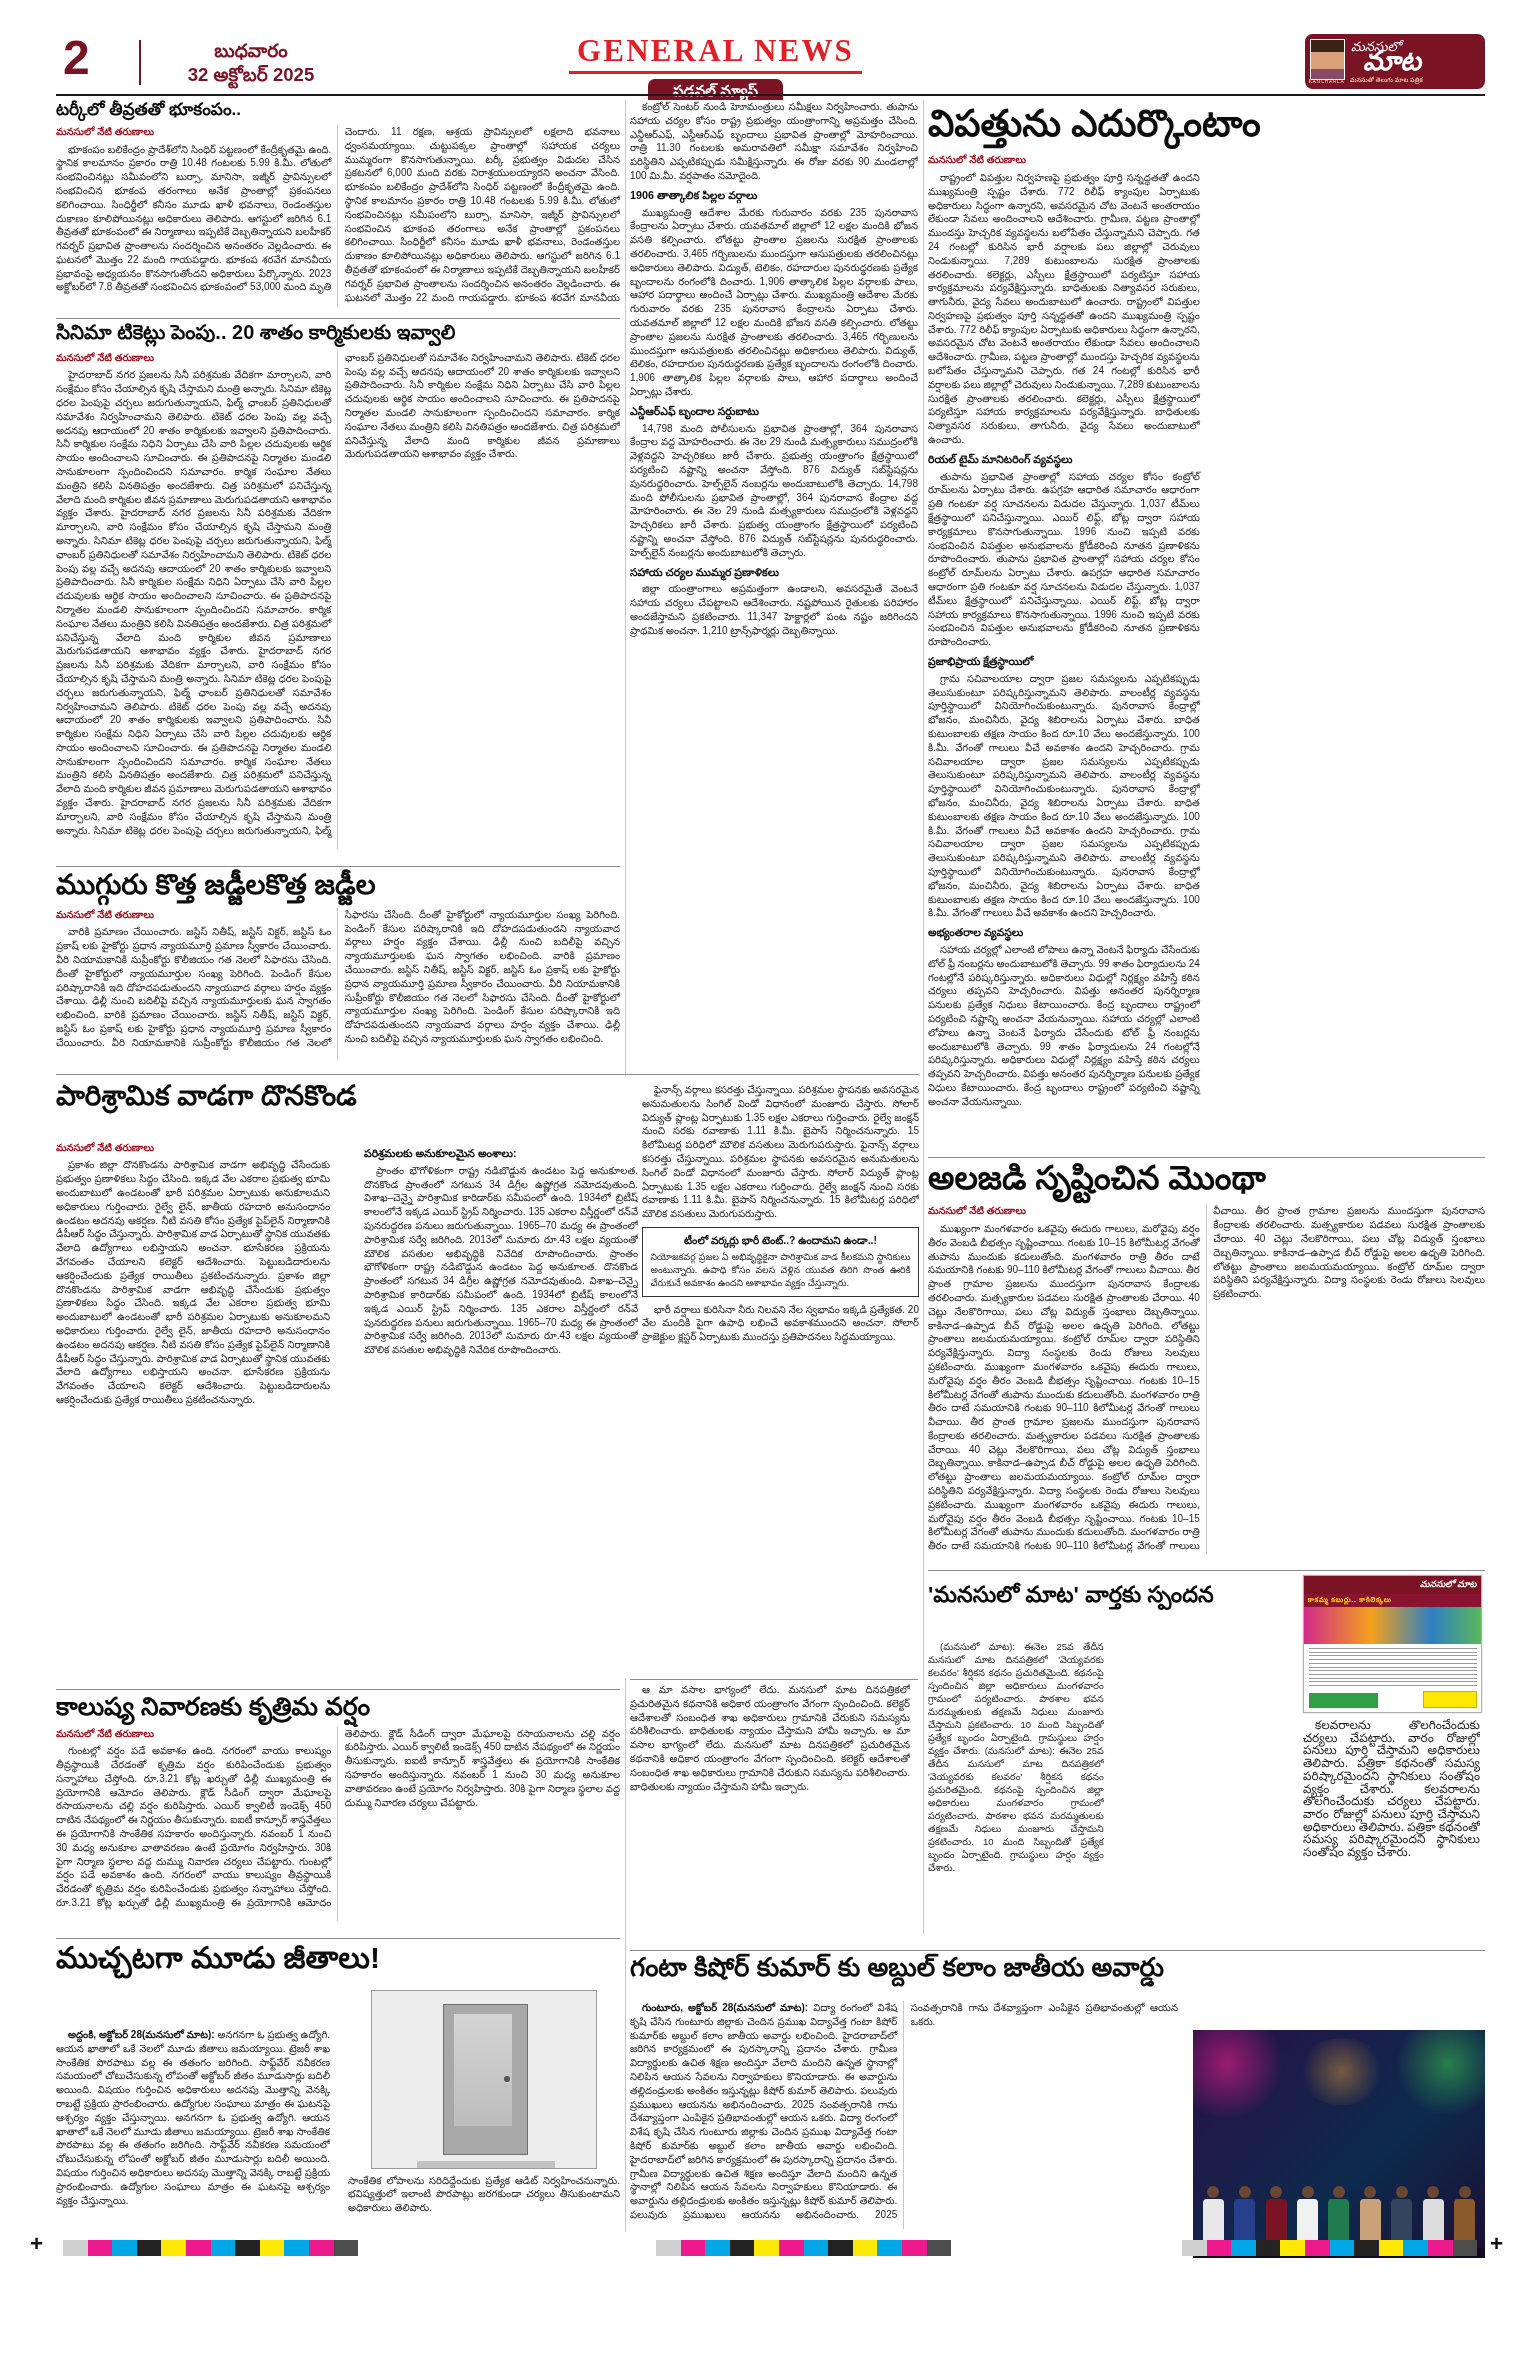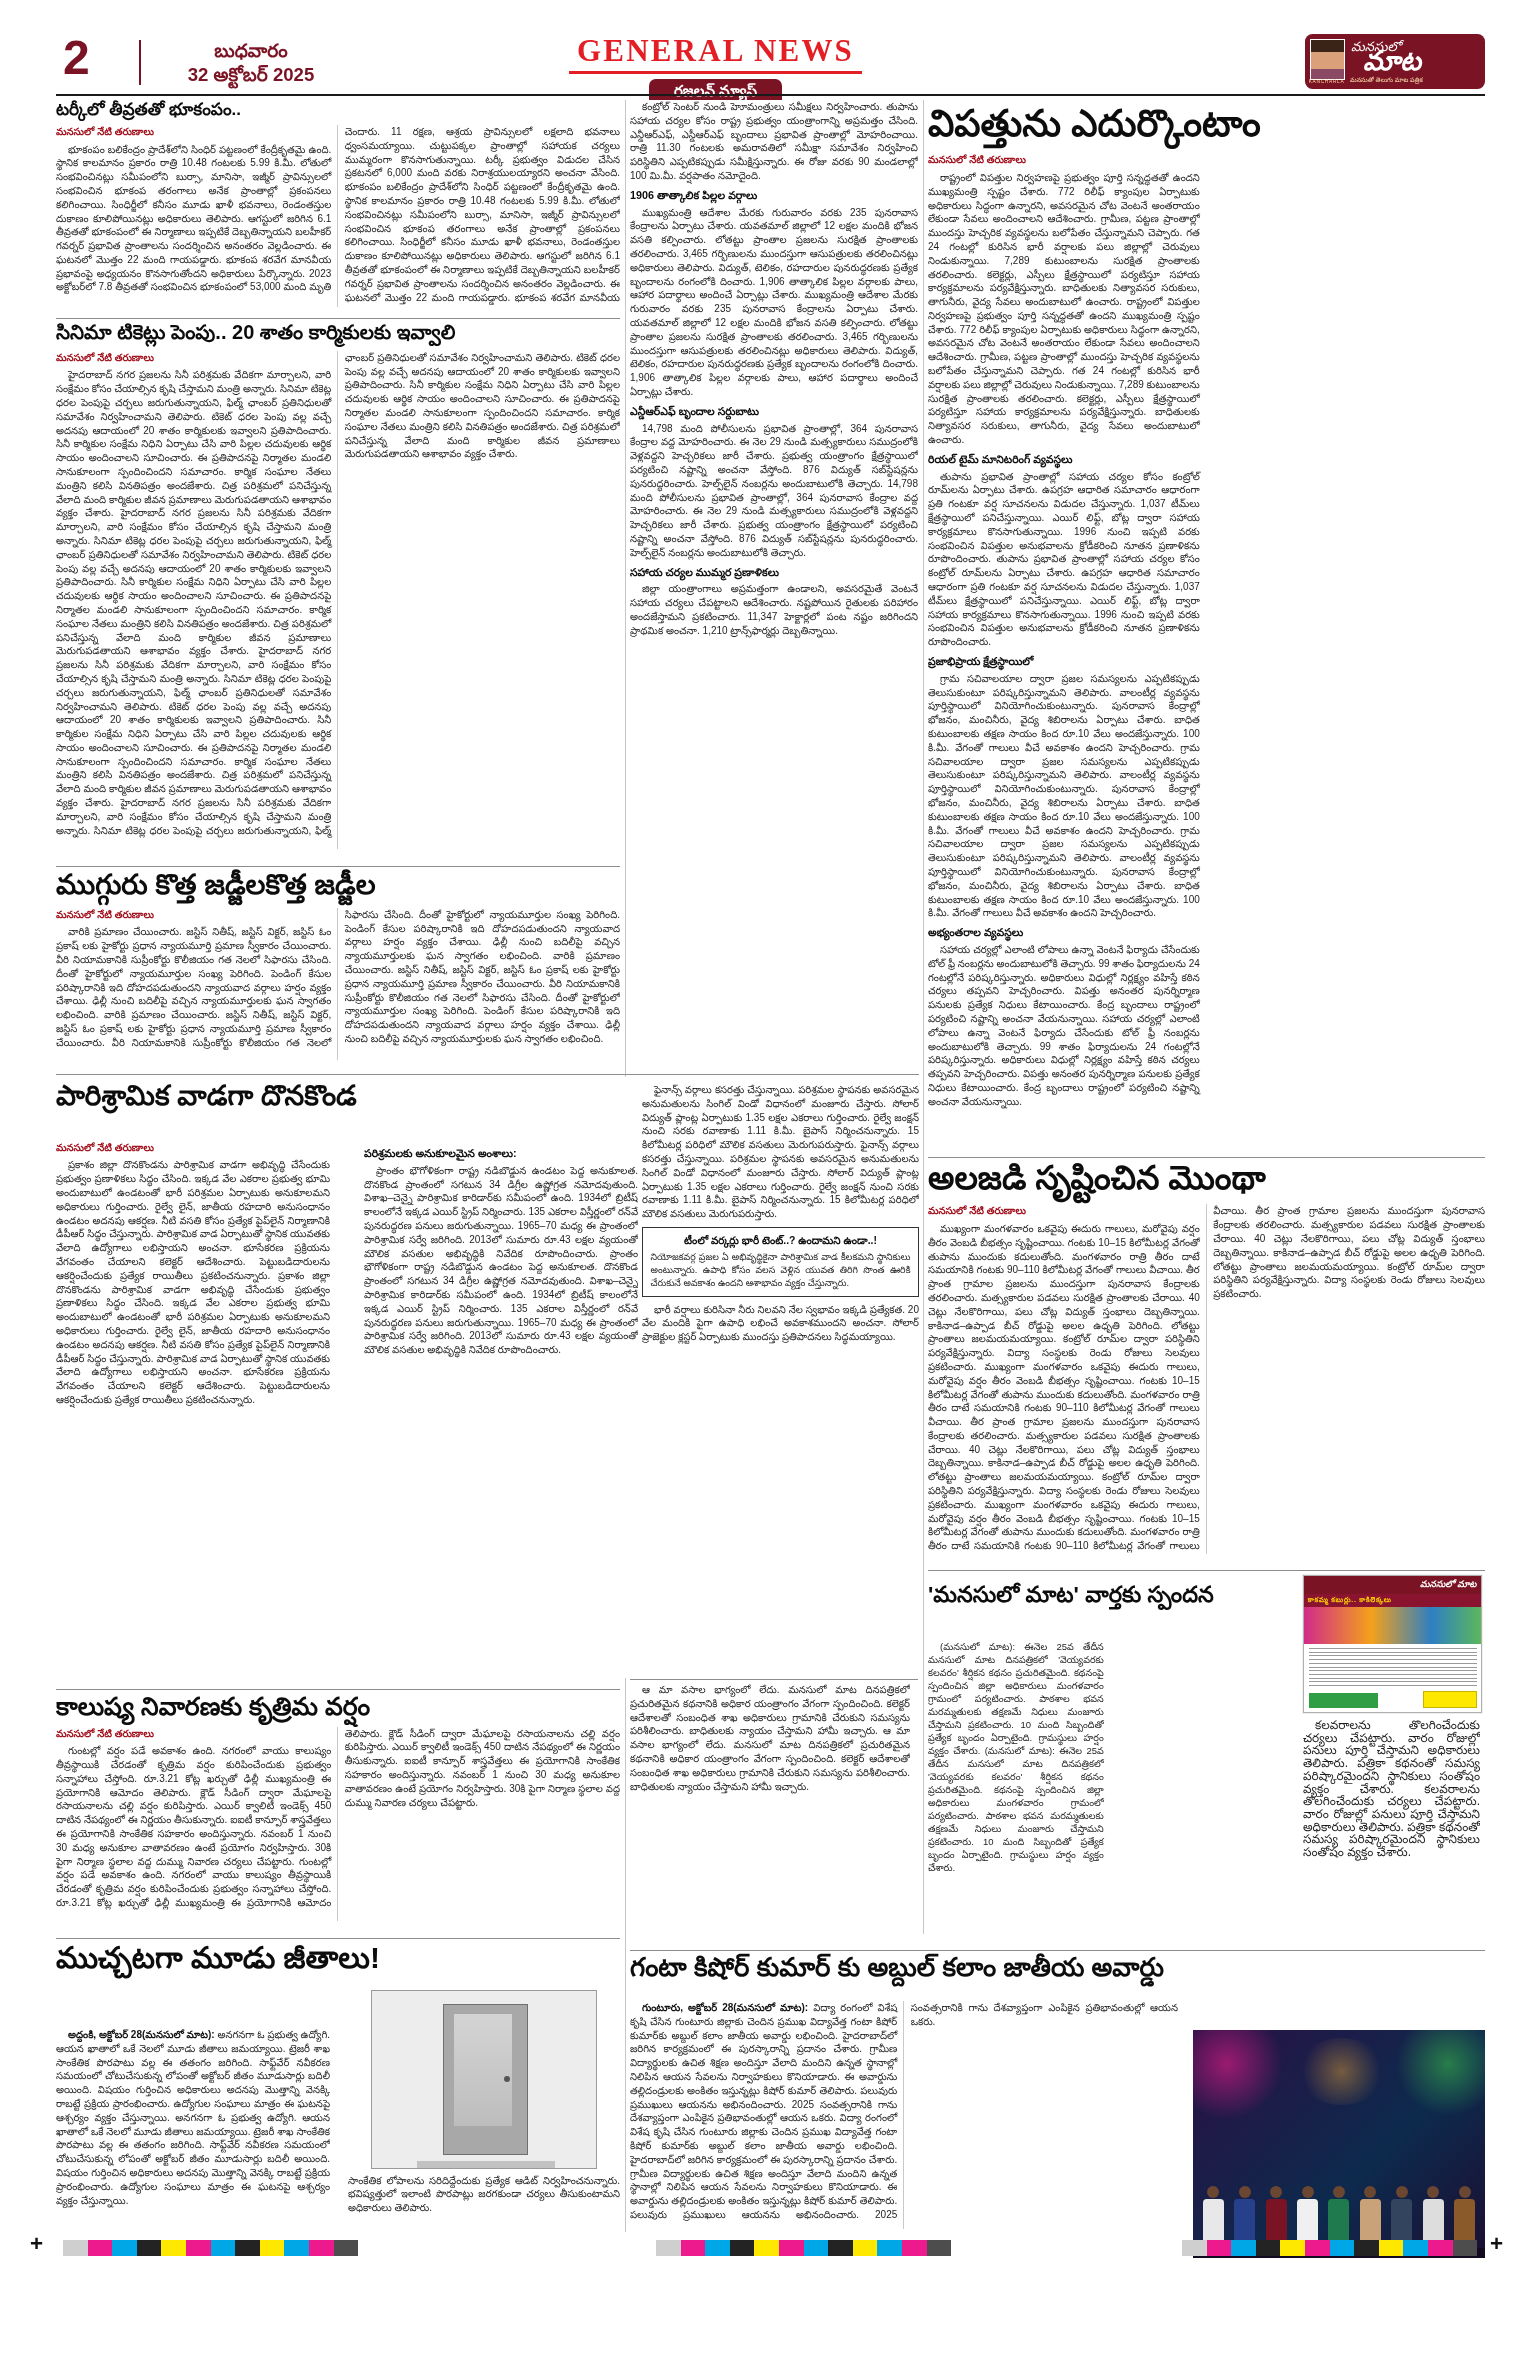--- a/index.html
+++ b/index.html
@@ -68,21 +68,21 @@
 <div id="page">
 
   <div class="pgno">2</div>
   <div class="hsep"></div>
   <div class="hdate">
     <div>బుధవారం</div>
     <div>32 అక్టోబర్ 2025</div>
   </div>
   <div class="gnwrap">
     <div class="gn">GENERAL NEWS</div><br>
-    <div class="pill">రజలన్ న్యూస్</div>
+    <div class="pill">పడవల్ న్యూస్</div>
   </div>
   <div class="logo">
     <div class="lphoto"></div>
     <div class="kan">KANCHARLA</div>
     <div class="b1">మనసులో</div>
     <div class="b2">మాట</div>
     <div class="tg">మనసుతో తెలుగు మాట పత్రిక</div>
   </div>
   <div class="hline" style="left:56px;top:94px;width:1429px;height:2.2px;background:#1a1a1a;"></div>
 

